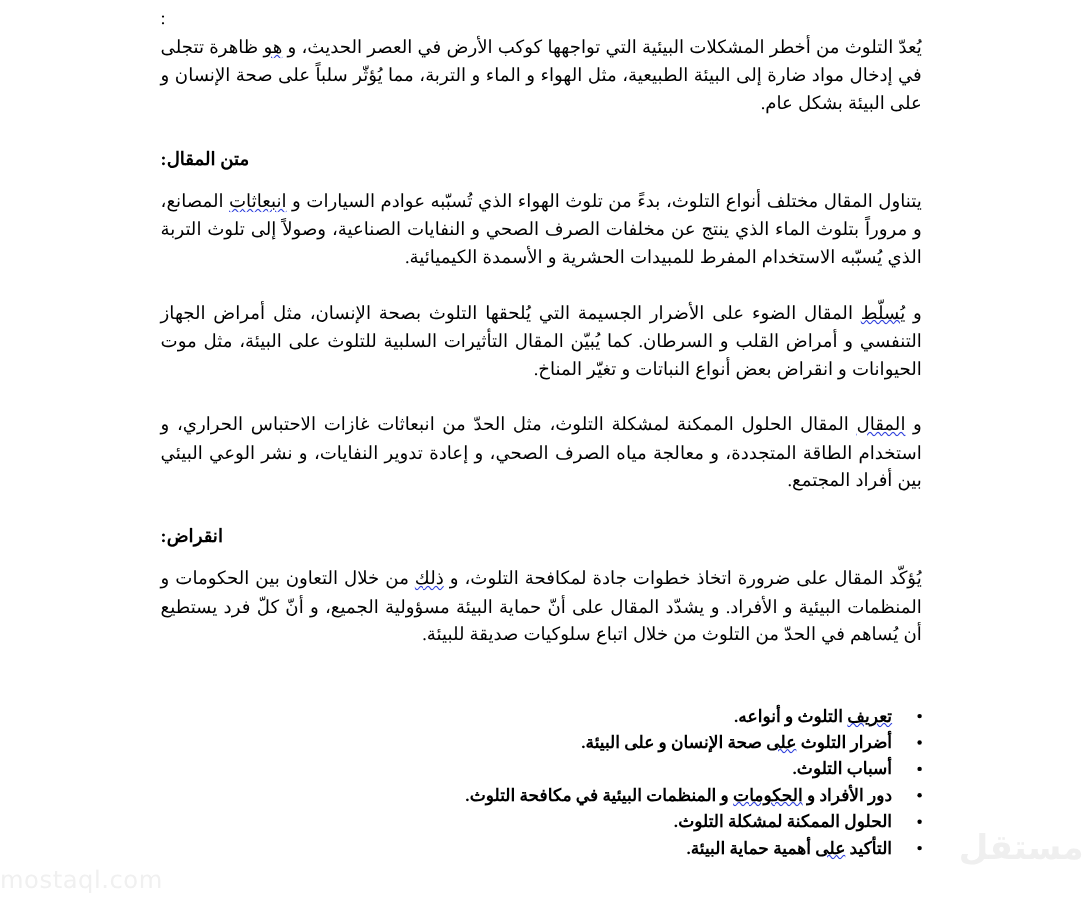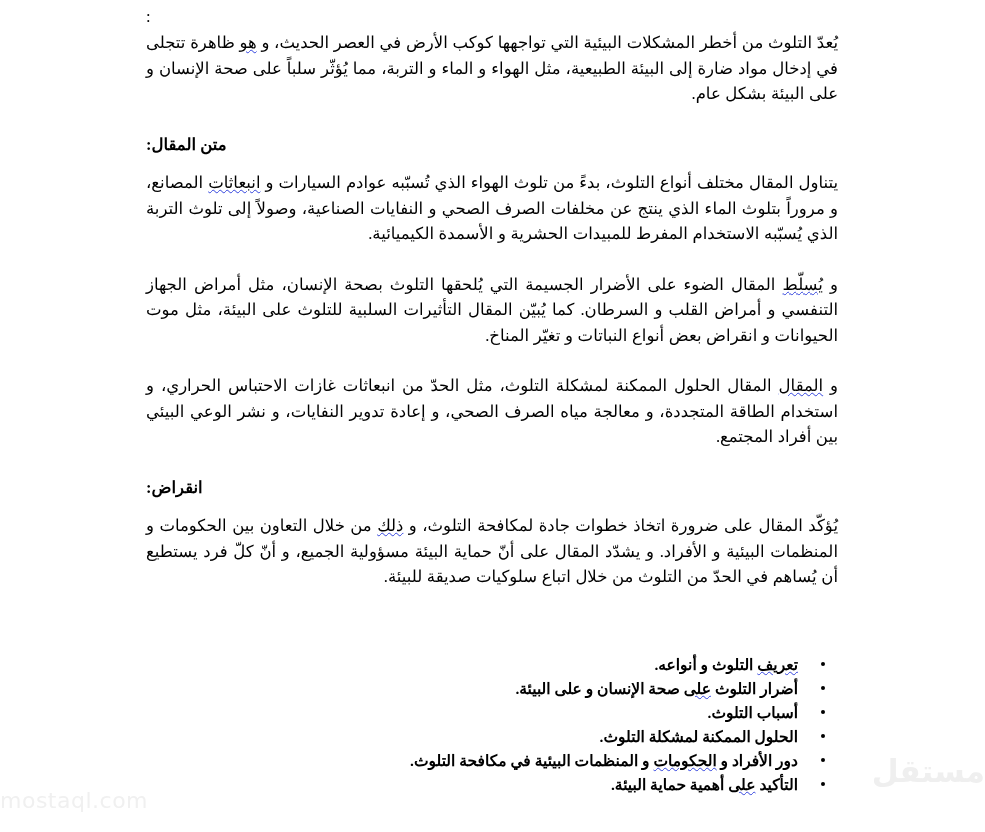--- a/index.html
+++ b/index.html
@@ -68,21 +68,21 @@
     padding: 0;
     font-size: 16.5px;
     line-height: 25.5px;
     font-weight: bold;
     direction: rtl;
     text-align: left;
     unicode-bidi: plaintext;
   }
 
   ul.bullets {
-    margin: 13px;
+    margin: 0;
     padding: 0;
     list-style: none;
     direction: rtl;
   }
   ul.bullets li {
     margin: 0;
     padding: 0 0 0 0;
     font-size: 15.5px;
     line-height: 24px;
     font-weight: bold;
@@ -189,25 +189,25 @@
       <li>
         <span class="bullet-dot"></span>
         <span class="bullet-text">أضرار التلوث <span class="sq">على</span> صحة الإنسان و على البيئة.</span>
       </li>
       <li>
         <span class="bullet-dot"></span>
         <span class="bullet-text">أسباب التلوث.</span>
       </li>
       <li>
         <span class="bullet-dot"></span>
+        <span class="bullet-text">دور الأفراد و <span class="sq">الحكومات</span> و المنظمات البيئية في مكافحة التلوث.</span>
+      </li>
+      <li>
+        <span class="bullet-dot"></span>
         <span class="bullet-text">الحلول الممكنة لمشكلة التلوث.</span>
-      </li>
-      <li>
-        <span class="bullet-dot"></span>
-        <span class="bullet-text">دور الأفراد و <span class="sq">الحكومات</span> و المنظمات البيئية في مكافحة التلوث.</span>
       </li>
       <li>
         <span class="bullet-dot"></span>
         <span class="bullet-text">التأكيد <span class="sq">على</span> أهمية حماية البيئة.</span>
       </li>
     </ul>
 
   </div>
 
   <div class="watermark">

